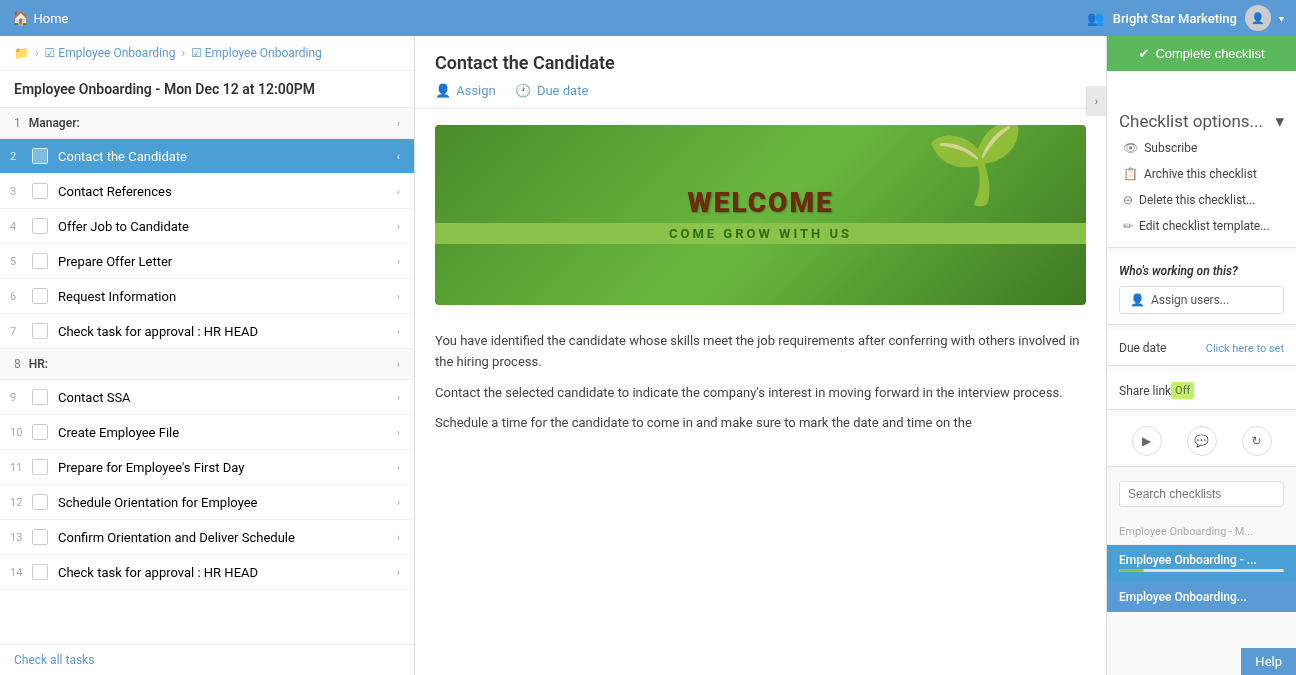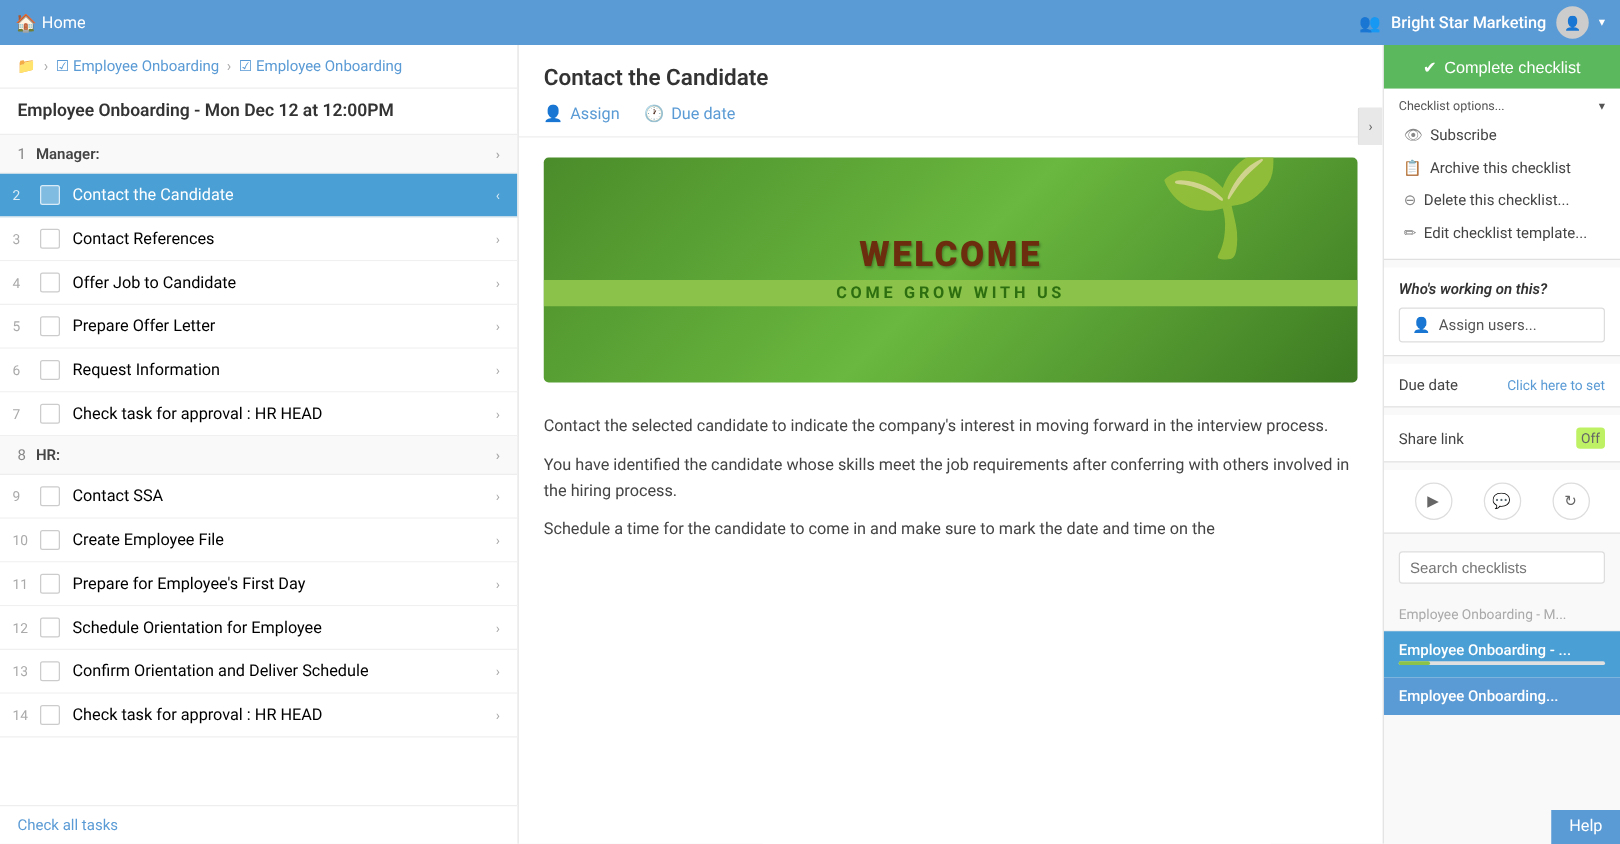--- a/index.html
+++ b/index.html
@@ -220,21 +220,22 @@
       padding: 8px 12px;
       border-bottom: 1px solid #e0e0e0;
       background: white;
     }
     .checklist-options-header {
       display: flex;
       align-items: center;
       justify-content: space-between;
       cursor: pointer;
       color: #555;
-      font-size: 10px;
+      font-size: 17px;
+      margin-top: 32px;
     }
     .options-dropdown { background: white; margin-top: 4px; }
     .option-item {
       display: flex;
       align-items: center;
       gap: 6px;
       padding: 6px 4px;
       cursor: pointer;
       color: #444;
       font-size: 12px;
@@ -272,21 +273,21 @@
       margin-top: 6px;
       border-bottom: 1px solid #e0e0e0;
       font-size: 12px;
       color: #444;
     }
     .due-date-link { color: #5b9bd5; cursor: pointer; font-size: 11px; }
 
     .share-link-row {
       display: flex;
       align-items: center;
-      justify-content: space-between;
+      justify-content: flex-start;
       padding: 10px 12px;
       background: white;
       margin-top: 6px;
       border-bottom: 1px solid #e0e0e0;
       font-size: 12px;
       color: #444;
     }
     .off-badge {
       background: #bef264;
       color: #666;
@@ -539,22 +540,22 @@
 
     <div class="welcome-image">
       <div style="position:relative; text-align:center; width:100%;">
         <div style="position:absolute; right:60px; top:-70px; font-size:80px; opacity:0.85;">🌱</div>
         <div class="welcome-title">WELCOME</div>
         <div class="welcome-subtitle">COME GROW WITH US</div>
       </div>
     </div>
 
     <div class="content-body">
+      <p class="content-para">You have identified the candidate whose skills meet the job requirements after conferring with others involved in the hiring process.</p>
       <p class="content-para">Contact the selected candidate to indicate the company's interest in moving forward in the interview process.</p>
-      <p class="content-para">You have identified the candidate whose skills meet the job requirements after conferring with others involved in the hiring process.</p>
       <p class="content-para">Schedule a time for the candidate to come in and make sure to mark the date and time on the</p>
     </div>
   </div>
 
   <div class="right-panel">
 
     <button class="complete-btn">
       <span>✔</span>
       <span>Complete checklist</span>
     </button>

